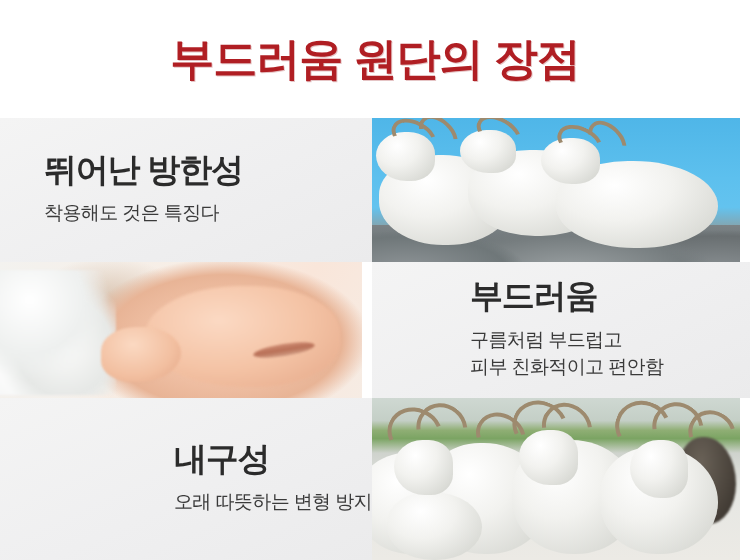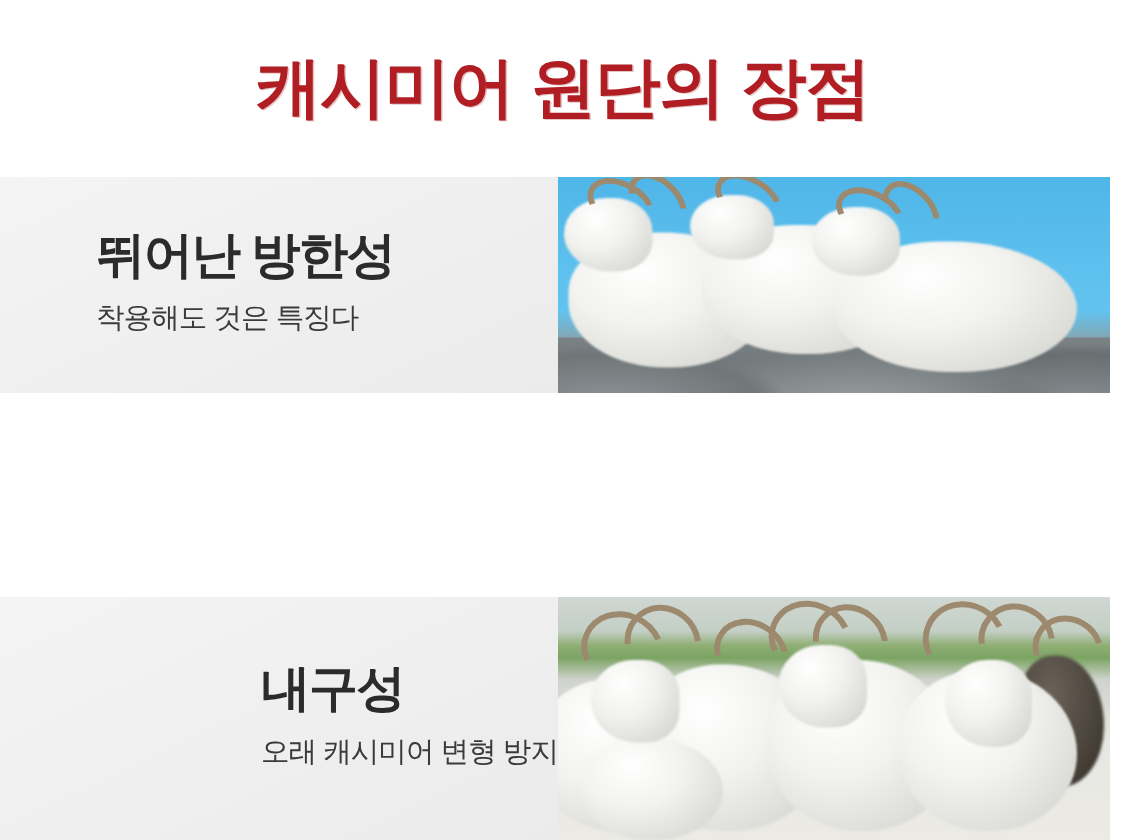--- a/index.html
+++ b/index.html
@@ -55,21 +55,21 @@
     overflow: hidden;
   }
 
   
   .cell-text {
     background: linear-gradient(155deg, #f4f4f4 0%, #efeff0 55%, #ebebec 100%);
     display: flex;
     flex-direction: column;
     justify-content: center;
   }
-  .cell-text .inner { padding-left: 64px; }
+  .cell-text .inner { padding-left: 44px; }
   .row-2 .cell-text .inner { padding-left: 98px; }
 
   .feat-title {
     font-size: 33px;
     font-weight: bold;
     color: #2b2b2b;
     letter-spacing: -1.2px;
     line-height: 1.05;
     margin: 0 0 13px 0;
     white-space: nowrap;
@@ -168,21 +168,21 @@
     border: 4px solid #9d8a6e;
     border-color: #9d8a6e transparent transparent #9d8a6e;
     border-radius: 50%;
     background: transparent;
   }
 </style>
 </head>
 <body>
 
 <div class="title-banner">
-  <h1 class="title-text">캐시미어 원단의 장점</h1>
+  <h1 class="title-text">부드러움 원단의 장점</h1>
 </div>
 
 <div class="feature-grid">
 
   <div class="feature-row row-1">
 
     <div class="cell cell-text" style="width:372px;height:144px;">
       <div class="inner">
         <h2 class="feat-title">뛰어난 방한성</h2>
         <p class="feat-desc">
@@ -206,28 +206,50 @@
 
         <div class="herd-body" style="left:50%;top:30%;width:44%;height:60%;"></div>
         <div class="herd-body" style="left:46%;top:14%;width:16%;height:32%;border-radius:52% 48% 44% 56%;"></div>
         <div class="horn" style="left:50%;top:6%;width:11%;height:16%;transform:rotate(26deg);"></div>
         <div class="horn" style="left:58%;top:5%;width:10%;height:15%;transform:rotate(46deg);"></div>
       </div>
     </div>
 
   </div>
 
+  <div class="feature-row row-2">
+
+    <div class="cell cell-image" style="width:372px;height:136px;">
+      <div class="photo photo-baby">
+        <div class="baby-blanket"></div>
+        <div class="baby-cheek"></div>
+        <div class="baby-hand"></div>
+        <div class="baby-mouth"></div>
+      </div>
+    </div>
+
+    <div class="cell cell-text" style="width:378px;height:136px;">
+      <div class="inner">
+        <h2 class="feat-title">부드러움</h2>
+        <p class="feat-desc">
+          <span class="line">구름처럼 부드럽고</span>
+          <span class="line">피부 친화적이고 편안함</span>
+        </p>
+      </div>
+    </div>
+
+  </div>
 
   <div class="feature-row row-3">
 
     <div class="cell cell-text" style="width:372px;height:162px;align-items:flex-end;">
       <div class="inner">
         <h2 class="feat-title">내구성</h2>
         <p class="feat-desc">
-          <span class="line">오래 캐시미어 변형 방지</span>
+          <span class="line">오래 따뜻하는 변형 방지</span>
         </p>
       </div>
     </div>
 
     <div class="cell cell-image" style="width:378px;height:162px;">
       <div class="photo photo-goats-herd">
         <div class="herd-dark"></div>
 
         <div class="herd-body" style="left:-4%;top:34%;width:30%;height:62%;"></div>
         <div class="herd-body" style="left:14%;top:28%;width:34%;height:68%;"></div>

